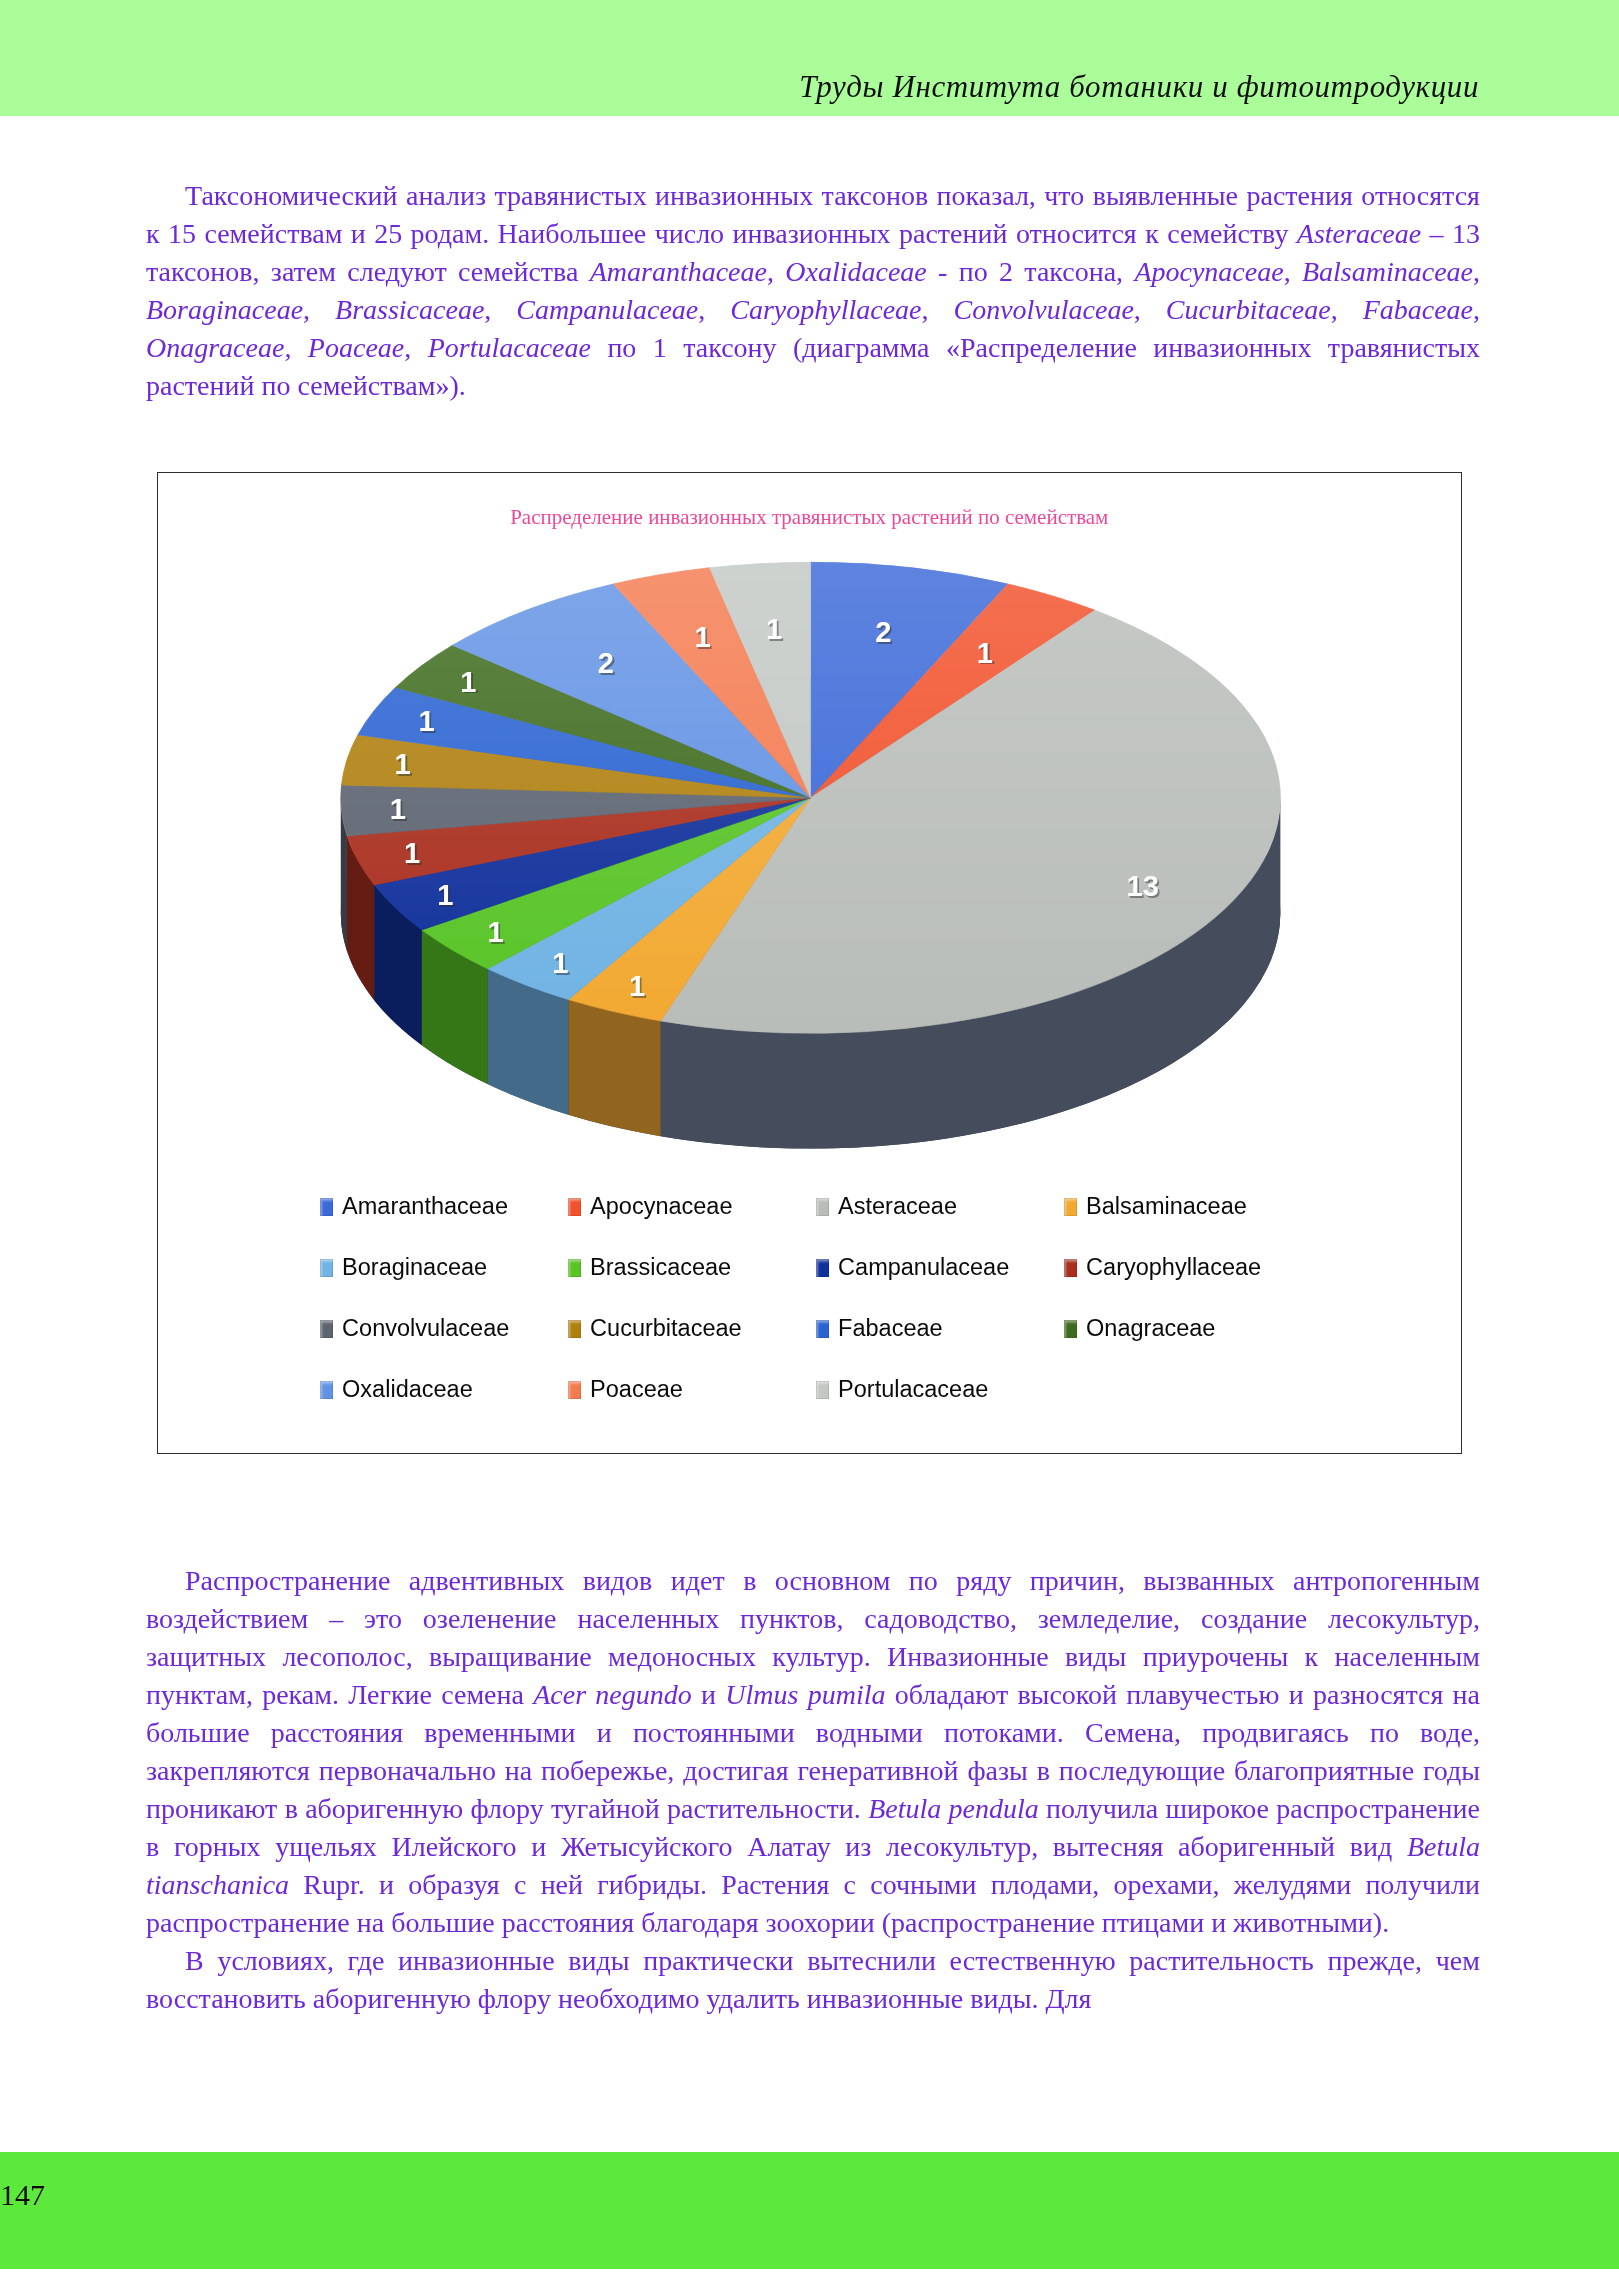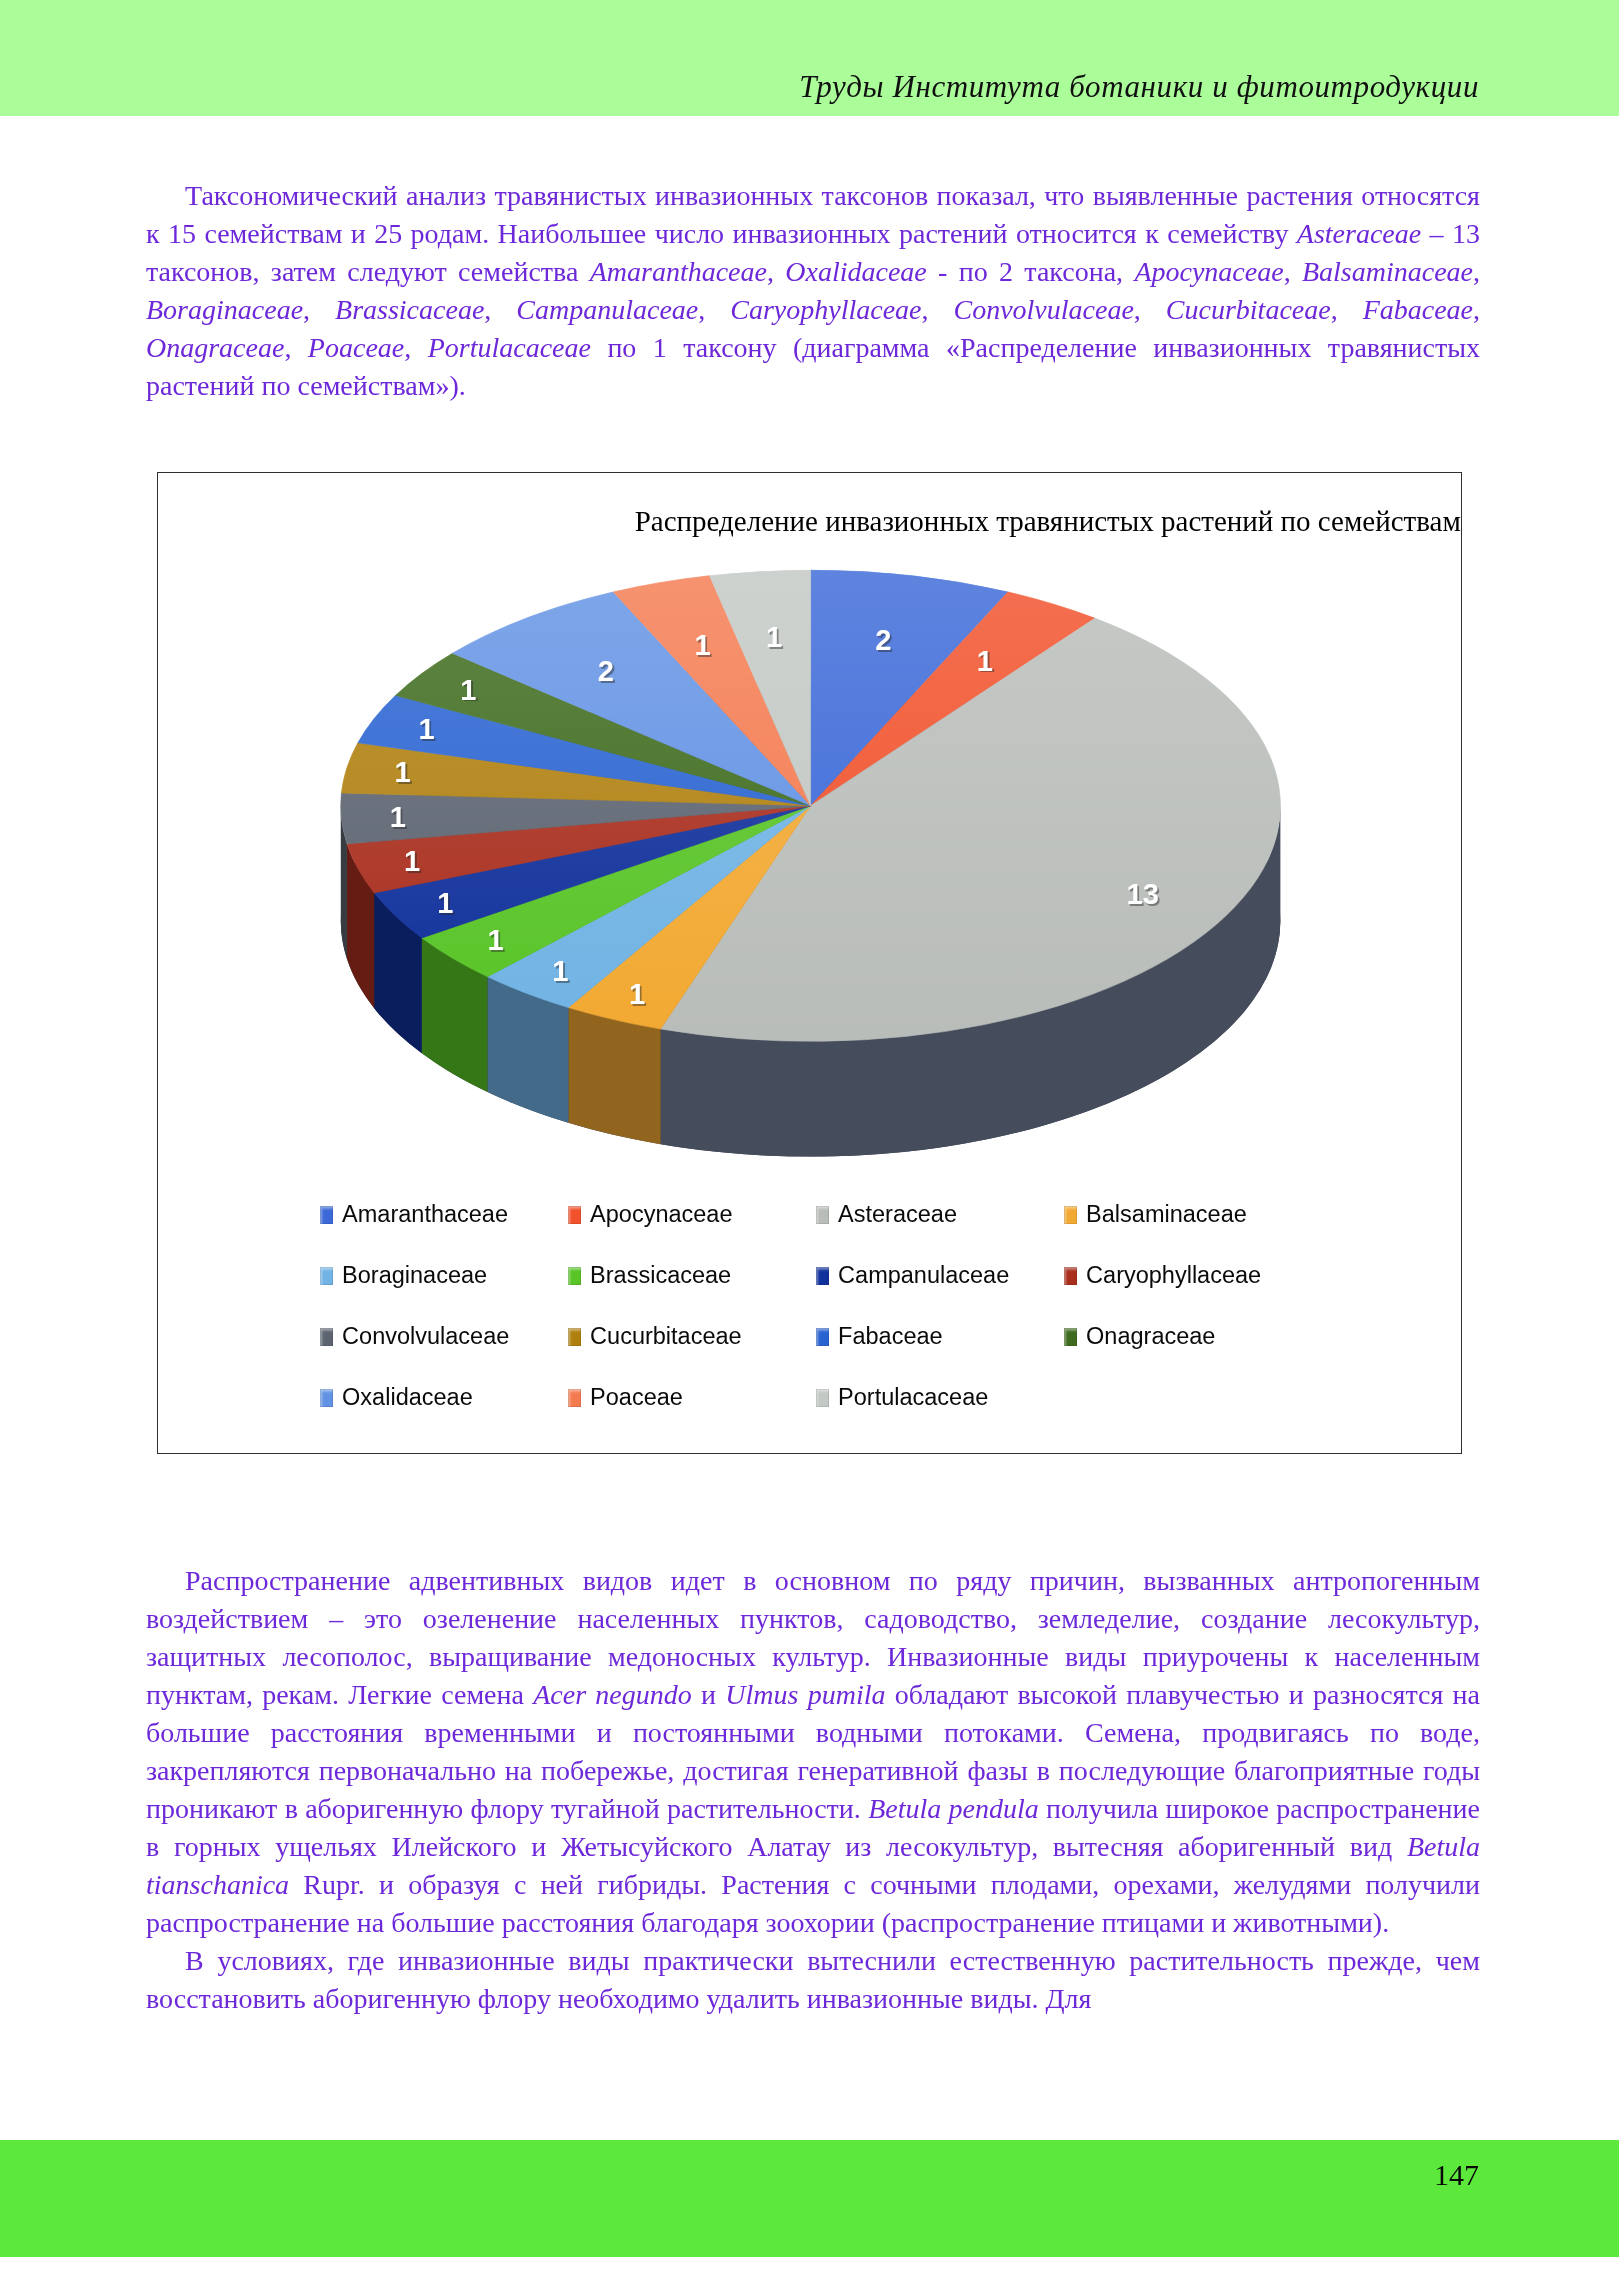--- a/index.html
+++ b/index.html
@@ -20,38 +20,38 @@
   .para{
     font-size:28px;line-height:38px;text-align:justify;text-indent:39px;
     margin:0;color:#6d28d9;
   }
   .para-first{margin-top:61px;}
   .chart-figure{
     box-sizing:border-box;margin:67px 0 0 10.8px;width:1305px;height:982px;
     border:1.3px solid #2f2f2f;background:#ffffff;overflow:hidden;
   }
   .chart-title{
-    margin-top:32px;text-align:right;font-size:29px;color:#000000;
+    margin-top:32px;text-align:center;font-size:21px;color:#ec4899;
   }
   .pie-wrap{margin-top:24px;}
   .pie-wrap svg{display:block;width:1302px;height:611px;}
   .chart-legend{
     margin-top:11.4px;padding-left:162px;
     display:grid;grid-template-columns:repeat(4,248px);grid-auto-rows:61px;
     align-items:center;
     font-family:"Liberation Sans", sans-serif;font-size:23.5px;color:#0a0a0a;
   }
   .legend-item{display:flex;align-items:center;white-space:nowrap;}
   .swatch{
     width:13.3px;height:18.4px;margin-right:9px;flex:0 0 auto;
     box-shadow:inset 0 0 0 0.6px rgba(0,0,0,0.18), inset 1.9px 2.5px 2.5px rgba(255,255,255,0.45);
   }
   .footer-band{
-    position:absolute;left:0;bottom:16px;width:100%;height:117px;box-sizing:border-box;
-    text-align:right;padding:18px 141px 0 0;
+    position:absolute;left:0;bottom:4px;width:100%;height:117px;box-sizing:border-box;
+    text-align:left;padding:26px 141px 0 0;
   }
   .page-number{font-size:30px;color:#0a0a0a;}
   .pie-label{
     font-family:"Liberation Sans", sans-serif;font-weight:bold;font-size:46px;
     text-anchor:middle;
   }
 </style>
 </head>
 <body>
 

